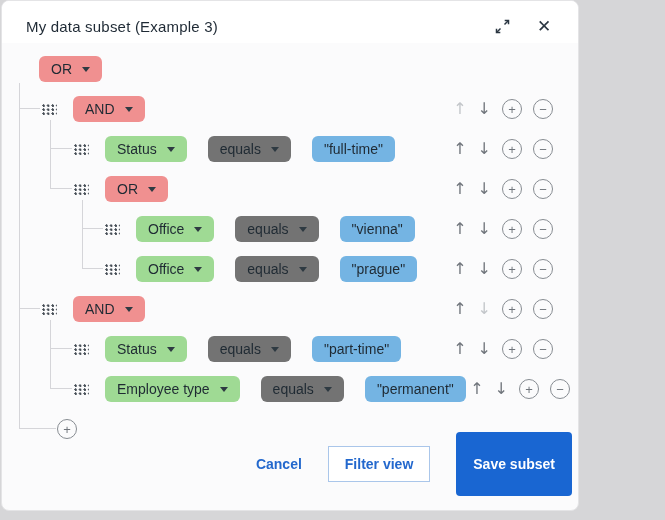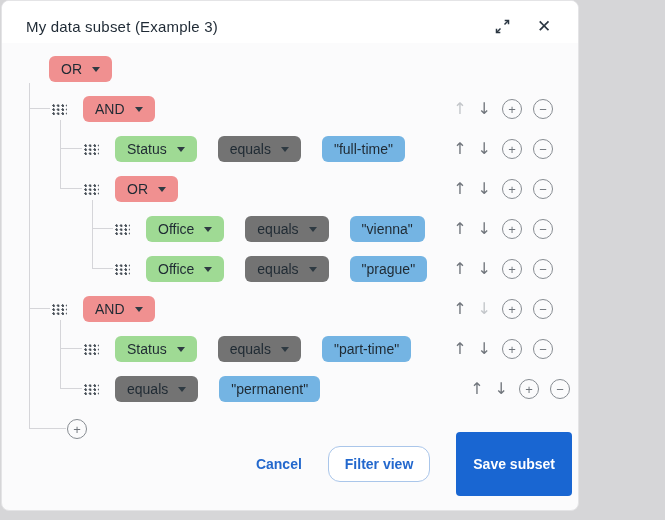--- a/index.html
+++ b/index.html
@@ -14,21 +14,21 @@
     background:#fbfbfc;border:1px solid #e4e4e6;border-radius:8px;
     box-sizing:border-box;overflow:hidden;
   }
   
   .header{display:flex;align-items:center;padding:16px 25px 8px 24px;background:#fff;}
   .title{font-size:15px;font-weight:500;color:#1f2a35;letter-spacing:.2px;}
   .header-icons{margin-left:auto;display:flex;align-items:center;gap:24px;}
   .hicon{cursor:pointer;color:#2b3642;display:flex;align-items:center;justify-content:center;width:18px;height:18px;}
   .close-x{font-size:17px;font-weight:500;line-height:1;}
   
-  .tree{position:relative;padding-top:6px;margin-left:10px;}
+  .tree{position:relative;padding-top:6px;}
   .vline{position:absolute;width:0;border-left:1px solid #d5d5d9;}
   .row{height:40px;display:flex;align-items:center;position:relative;}
   .row::before{content:"";position:absolute;top:19px;border-top:1px solid #d5d5d9;display:none;}
   .row.l1::before{display:block;left:17px;width:21px;}
   .row.l2::before{display:block;left:48px;width:22px;}
   .row.l3::before{display:block;left:80px;width:21px;}
   .row.add-row::before{display:block;left:17px;width:37px;}
   .grip{
     width:15px;height:11px;flex:0 0 auto;cursor:grab;
     background-image:radial-gradient(circle at 1.6px 1.6px,#454d55 1.1px,transparent 1.35px);
@@ -60,21 +60,21 @@
     width:18px;height:18px;border:1.2px solid #878c92;border-radius:50%;
     display:inline-flex;align-items:center;justify-content:center;
     font-size:13px;line-height:1;color:#70757c;cursor:pointer;box-sizing:content-box;
   }
   .add-row{padding-left:55px;}
   
   .footer{position:absolute;right:6px;bottom:14px;display:flex;align-items:center;gap:26px;background:transparent;}
   .btn-link{font-size:14px;font-weight:700;color:#2368cd;cursor:pointer;}
   .btn-outline{
     font-size:14px;font-weight:700;color:#2368cd;background:#fff;
-    border:1px solid #aac6ea;border-radius:12px;padding:9px 16px;cursor:pointer;
+    border:1px solid #aac6ea;border-radius:0;padding:9px 16px;cursor:pointer;
   }
   .btn-primary{
     font-size:14px;font-weight:700;color:#fff;background:#1966d2;
     border:none;border-radius:4px;padding:24px 17px;cursor:pointer;
   }
 </style>
 </head>
 <body>
 
 <div class="dialog">
@@ -240,20 +240,24 @@
     <span class="actions">
       <span class="arrow up">↑</span>
       <span class="arrow down">↓</span>
       <span class="circle add">+</span>
       <span class="circle remove">−</span>
     </span>
   </div>
         <div class="row l2 flush">
     <span class="grip"></span>
     <span class="chips">
+            <span class="chip green">
+              <span>Employee type</span>
+              <span class="caret"></span>
+            </span>
             <span class="chip orange">
               <span>equals</span>
               <span class="caret"></span>
             </span>
             <span class="chip blue">
               <span>"permanent"</span>
             </span>
           </span>
     <span class="actions">
       <span class="arrow up">↑</span>

